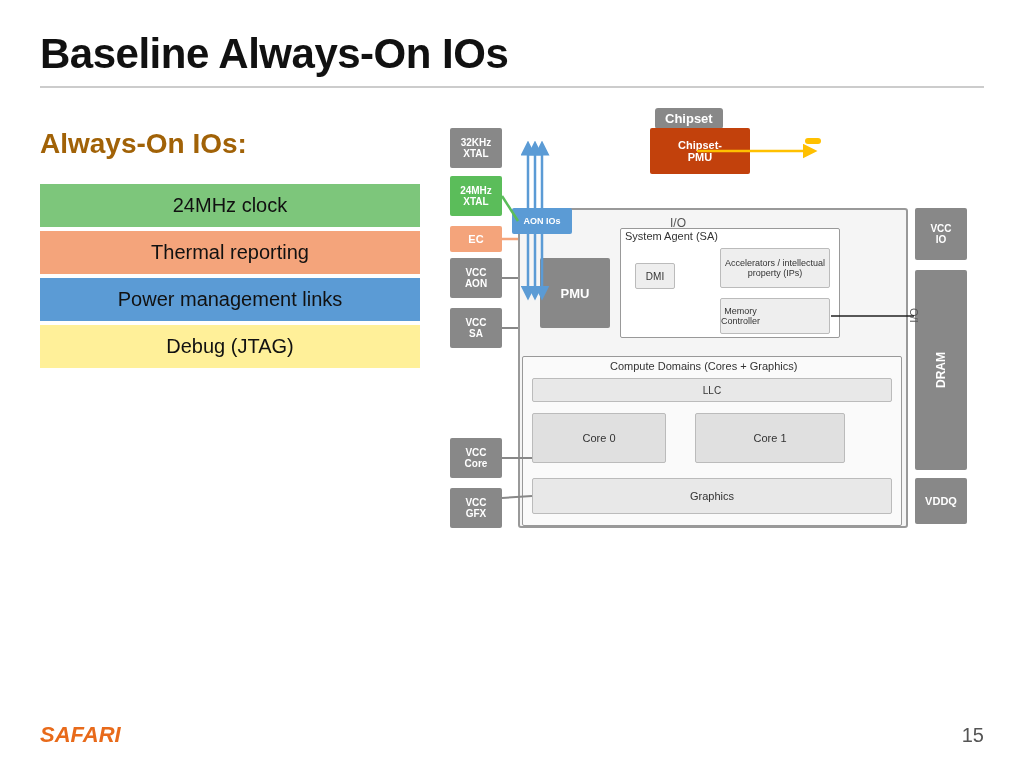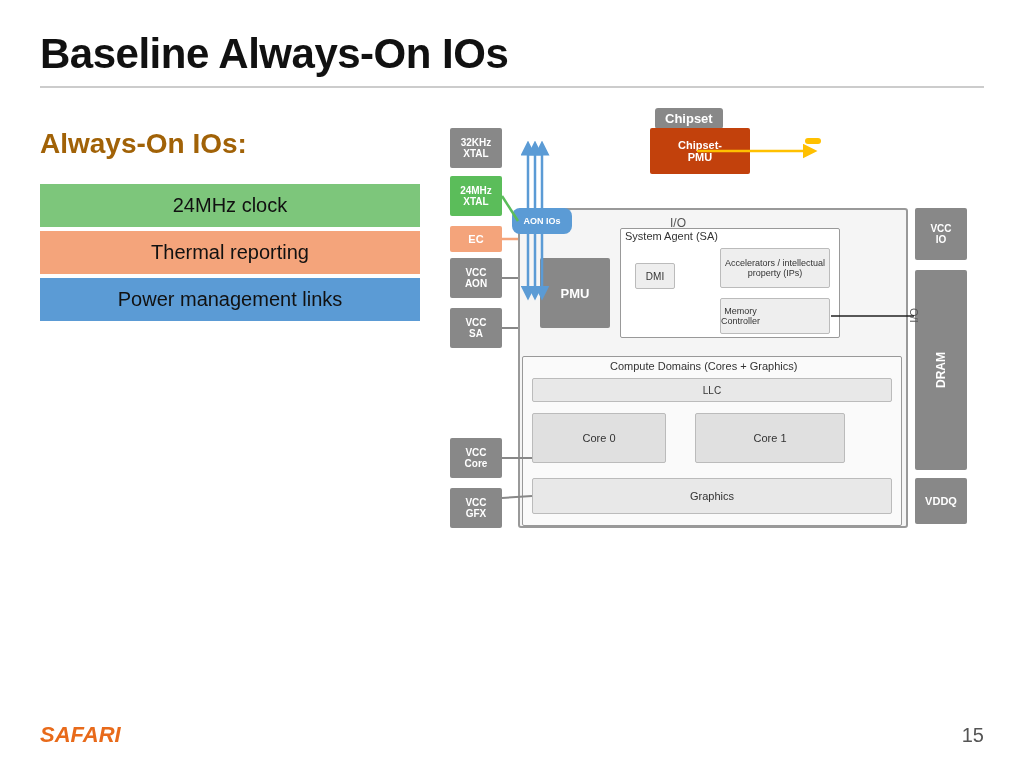--- a/index.html
+++ b/index.html
@@ -270,21 +270,21 @@
       left: 62px;
       width: 60px;
       height: 26px;
       background: #5B9BD5;
       color: #fff;
       font-size: 9px;
       font-weight: bold;
       display: flex;
       align-items: center;
       justify-content: center;
-      border-radius: 8px;
+      border-radius: 2px;
       z-index: 5;
     }
 
     
     .io-label {
       position: absolute;
       top: 108px;
       left: 220px;
       font-size: 12px;
       color: #555;
@@ -575,20 +575,23 @@
       <div class="aon-label">Always-On IOs:</div>
       <div class="io-item io-green">
         <span>24MHz clock</span>
       </div>
       <div class="io-item io-salmon">
         <span>Thermal reporting</span>
       </div>
       <div class="io-item io-blue">
         <span>Power management links</span>
       </div>
+      <div class="io-item io-yellow">
+        <span>Debug (JTAG)</span>
+      </div>
     </div>
 
     <div class="right-panel">
       <div class="diagram-container">
 
         <div class="chip-label-chipset">Chipset</div>
 
         <div class="debug-badge"></div>
 
         <div class="box-32khz">

